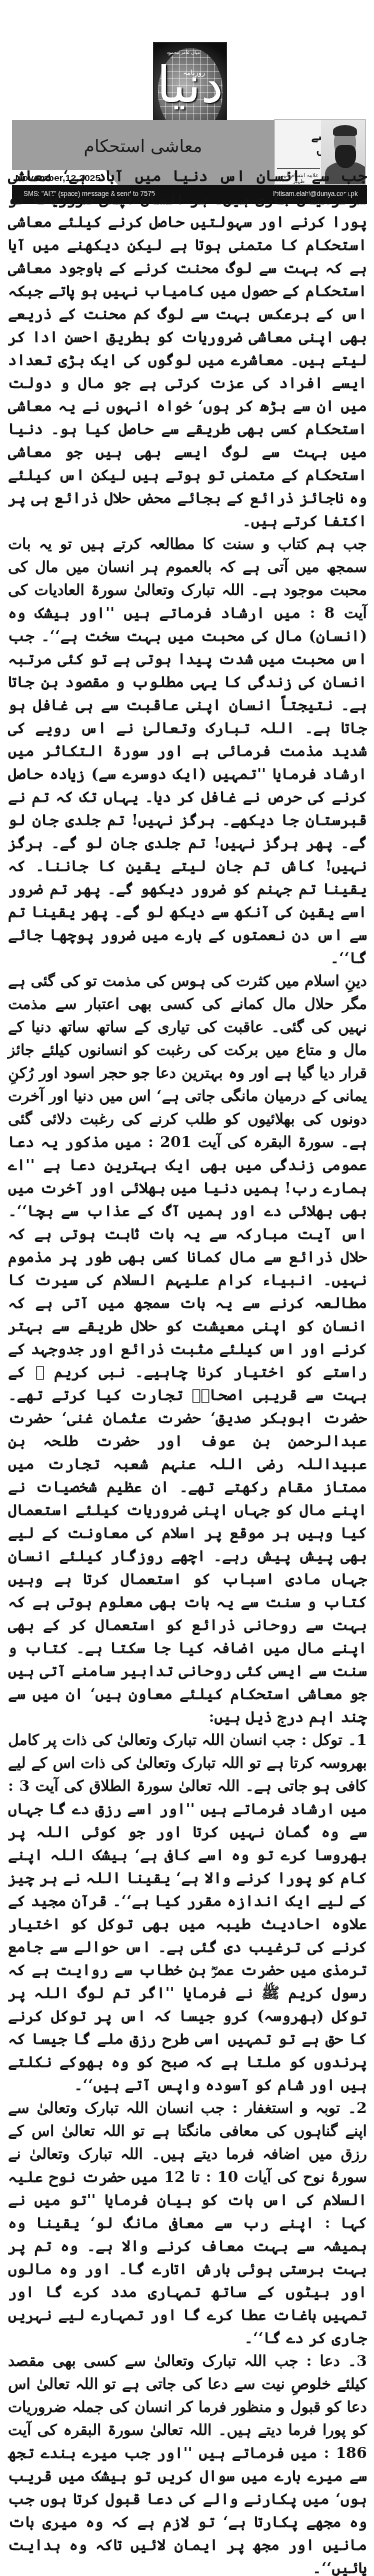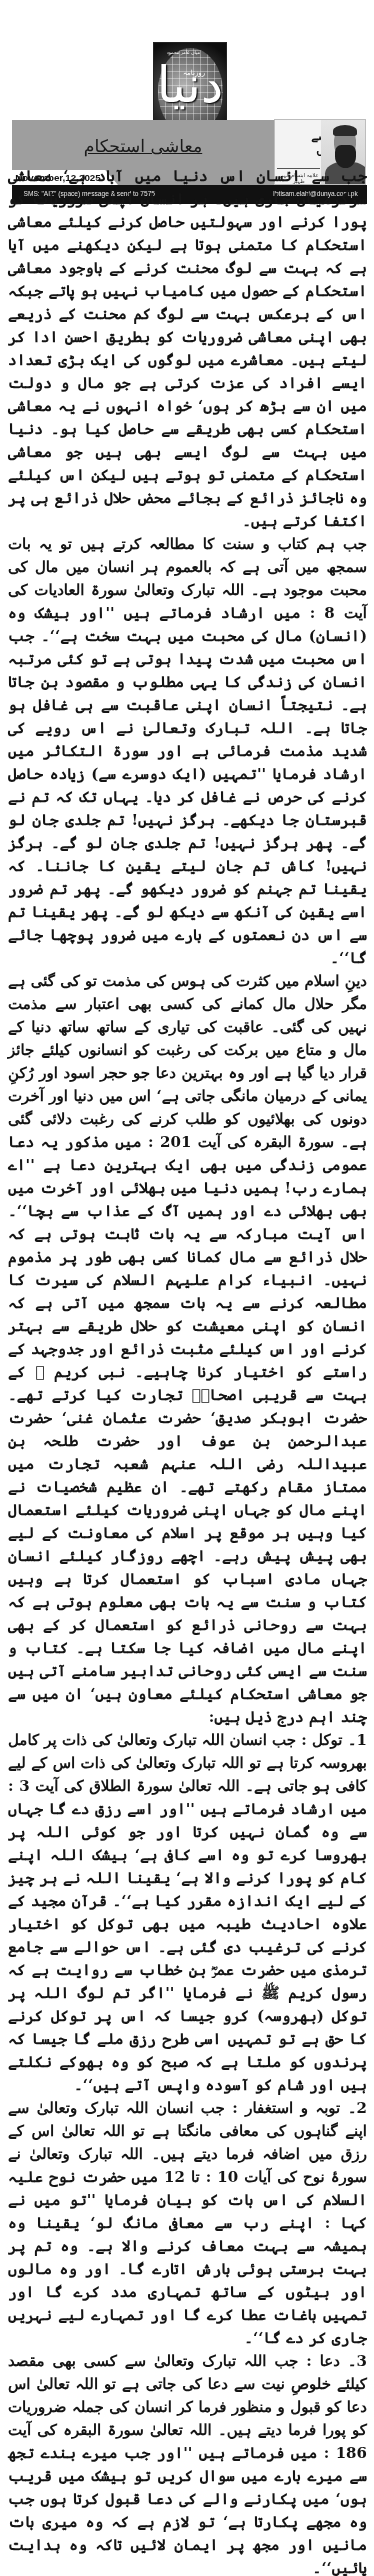--- a/index.html
+++ b/index.html
@@ -11,21 +11,21 @@
       repeating-linear-gradient(90deg, rgba(255,255,255,0.35) 0 0.6px, transparent 0.6px 7px),
       repeating-linear-gradient(0deg, rgba(255,255,255,0.35) 0 0.6px, transparent 0.6px 7px),
       radial-gradient(circle at 40% 45%, #b5b5b5 0%, #6e6e6e 50%, #2b2b2b 100%); }
   .logo-word { position: absolute; left: 0; right: 0; top: 17.3px; text-align: center; font-family: "DejaVu Serif", serif; font-size: 50px; font-weight: normal; color: #ffffff; line-height: 1; text-shadow: 1.2px 1.2px 1.7px #000; direction: rtl; }
   .logo-sub { position: absolute; left: 29px; top: 26.5px; font-family: "DejaVu Serif", serif; font-size: 7px; color: #fff; direction: rtl; }
   .logo-top { position: absolute; left: 12.7px; top: 7px; font-size: 4.6px; color: #fff; direction: rtl; font-family: "DejaVu Serif", serif; }
 
   
   .banner { position: absolute; left: 12px; top: 119px; width: 355px; height: 87px; }
   .banner-grey { position: absolute; left: 0; top: 1.2px; width: 262px; height: 65px; background: #9e9e9e; }
-  .banner-title { position: absolute; left: 0; top: 17.3px; width: 262px; text-align: center; font-family: "DejaVu Serif", serif; font-size: 17.3px; color: #1a1a1a; direction: rtl; text-decoration: underline; }
+  .banner-title { position: absolute; left: 0; top: 17.3px; width: 262px; text-align: center; font-family: "DejaVu Serif", serif; font-size: 17.3px; color: #1a1a1a; direction: rtl; }
   .date-tab { position: absolute; left: 0; top: 51px; height: 15px; padding: 0 14px 0 0; background: #ffffff; font-family: "Liberation Sans", sans-serif; font-size: 9.8px; font-weight: bold; color: #111; line-height: 15px; clip-path: polygon(0 0, 88% 0, 100% 100%, 0 100%); width: 92px; text-align: center; }
   .column-card { position: absolute; left: 262px; top: 0; width: 92px; height: 66px; background: #f3f3f3; border: 0.6px solid #bdbdbd; box-sizing: border-box; overflow: hidden; }
   .column-name { position: absolute; left: 3.5px; top: 9.2px; width: 39px; text-align: center; font-family: "DejaVu Serif", serif; font-size: 11.5px; font-weight: bold; line-height: 14px; color: #111; direction: rtl; margin-left: 32px; }
   .column-divider { position: absolute; left: 2.3px; top: 48px; width: 43px; height: 0.6px; background: #555; }
   .author-urdu { position: absolute; left: 2.3px; top: 52px; width: 43px; text-align: center; font-family: "DejaVu Serif", serif; font-size: 5.2px; color: #222; direction: rtl; }
   .author-photo { position: absolute; left: 46px; top: 0; width: 46px; height: 66px; background: linear-gradient(180deg, #e6e6e6 0%, #cfcfcf 100%); }
   .photo-head { position: absolute; left: 12.7px; top: 8px; width: 22px; height: 26.5px; border-radius: 45% 45% 40% 40%; background: #8a8a8a; }
   .photo-hair { position: absolute; left: 11.5px; top: 4.6px; width: 24px; height: 11.5px; border-radius: 50% 50% 20% 20%; background: #2a2a2a; }
   .photo-beard { position: absolute; left: 14px; top: 25px; width: 21px; height: 23px; border-radius: 30% 30% 50% 50%; background: #1e1e1e; }
   .photo-body { position: absolute; left: 3.5px; top: 42px; width: 43px; height: 29px; border-radius: 40% 40% 0 0; background: #4a4a4a; }

